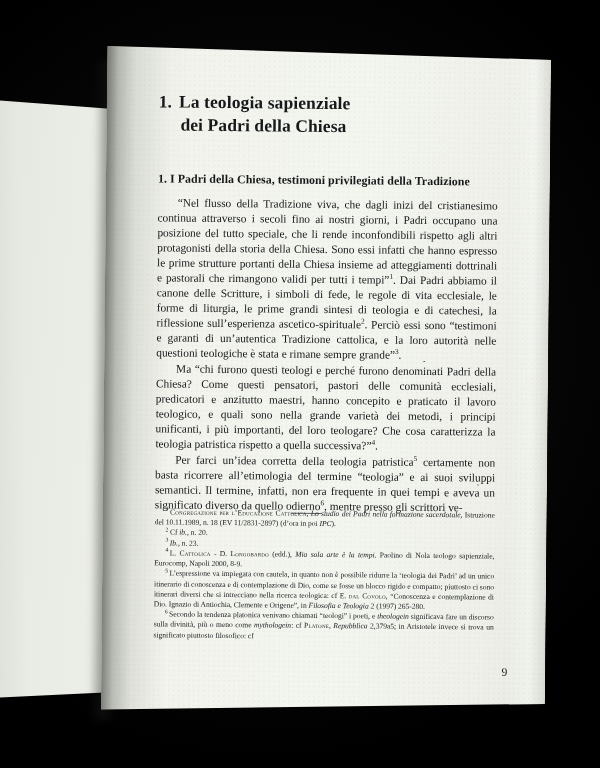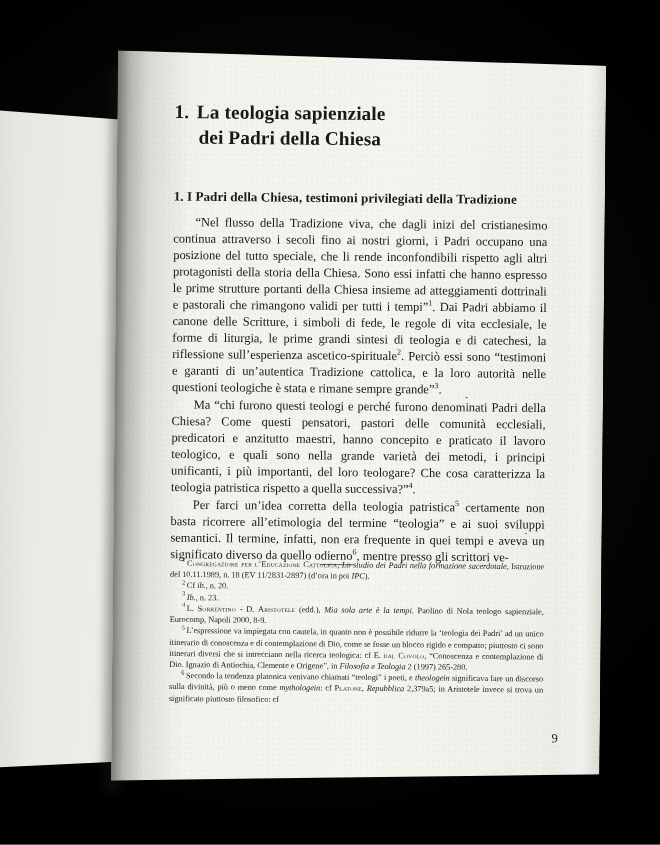--- a/index.html
+++ b/index.html
@@ -4,21 +4,21 @@
 <style>
   html, body {
     margin: 0; padding: 0;
     width: 600px; height: 768px;
     background: #000;
     overflow: hidden;
   }
   #scene {
     position: relative;
     width: 600px; height: 768px;
-    background: #ffffff;
+    background: #22c55e;
     overflow: hidden;
     font-family: "Liberation Serif", "DejaVu Serif", serif;
   }
   
   #backdrop {
     position: absolute; inset: 0;
     background:
       radial-gradient(ellipse 70% 55% at 45% 45%, #121212 0%, #090909 45%, #000 100%);
   }
 
@@ -199,21 +199,21 @@
       <p class="body-p" id="p2">Ma “chi furono questi teologi e perché furono denominati Padri della Chiesa? Come questi pensatori, pastori delle comunità ecclesiali, predicatori e anzitutto maestri, hanno concepito e praticato il lavoro teologico, e quali sono nella grande varietà dei metodi, i principi unificanti, i più importanti, del loro teologare? Che cosa caratterizza la teologia patristica rispetto a quella successiva?”<sup class="fn">4</sup>.</p>
       <p class="body-p" id="p3">Per farci un’idea corretta della teologia patristica<sup class="fn">5</sup> certamente <span class="ul ul2">non basta ricorrere</span> all’etimologia del termine “teologia” e ai suoi sviluppi semantici. Il termine, infatti, <span class="ul">non era frequente in quei tempi e aveva un significato diverso da quello odierno</span><sup class="fn">6</sup>, mentre presso gli scrittori ve-</p>
 
     </div>
 
     <div id="footnotes">
       <hr id="fn-rule">
       <p class="fn"><span class="marker">1</span><span class="sc">Congregazione per l’Educazione Cattolica</span>, <span class="it">Lo studio dei Padri nella formazione sacerdotale</span>, Istruzione del 10.11.1989, n. 18 (EV 11/2831-2897) (d’ora in poi <span class="it">IPC</span>).</p>
       <p class="fn"><span class="marker">2</span>Cf <span class="it">ib.</span>, n. 20.</p>
       <p class="fn"><span class="marker">3</span><span class="it">Ib.</span>, n. 23.</p>
-      <p class="fn"><span class="marker">4</span>L. <span class="sc">Sorrentino</span> - D. <span class="sc">Aristotele</span> (edd.), <span class="it">Mia sola arte è la tempi</span>. Paolino di Nola teologo sapienziale, Eurocomp, Napoli 2000, 8-9.</p>
+      <p class="fn"><span class="marker">4</span>L. <span class="sc">Cattolica</span> - D. <span class="sc">Longobardo</span> (edd.), <span class="it">Mia sola arte è la tempi</span>. Paolino di Nola teologo sapienziale, Eurocomp, Napoli 2000, 8-9.</p>
       <p class="fn"><span class="marker">5</span>L’espressione va impiegata con cautela, in quanto non è possibile ridurre la ‘teologia dei Padri’ ad un unico itinerario di conoscenza e di contemplazione di Dio, come se fosse un blocco rigido e compatto; piuttosto ci sono itinerari diversi che si intrecciano nella ricerca teologica: cf E. <span class="sc">dal Covolo</span>, “Conoscenza e contemplazione di Dio. Ignazio di Antiochia, Clemente e Origene”, in <span class="it">Filosofia e Teologia</span> 2 (1997) 265-280.</p>
       <p class="fn"><span class="marker">6</span>Secondo la tendenza platonica venivano chiamati “teologi” i poeti, e <span class="it">theologein</span> significava fare un discorso sulla divinità, più o meno come <span class="it">mythologein</span>: cf <span class="sc">Platone</span>, <span class="it">Repubblica</span> 2,379a5; in Aristotele invece si trova un significato piuttosto filosofico: cf</p>
     </div>
 
     <div id="page-number">9</div>
 
   </div>
 </div>
 
 </body></html>

